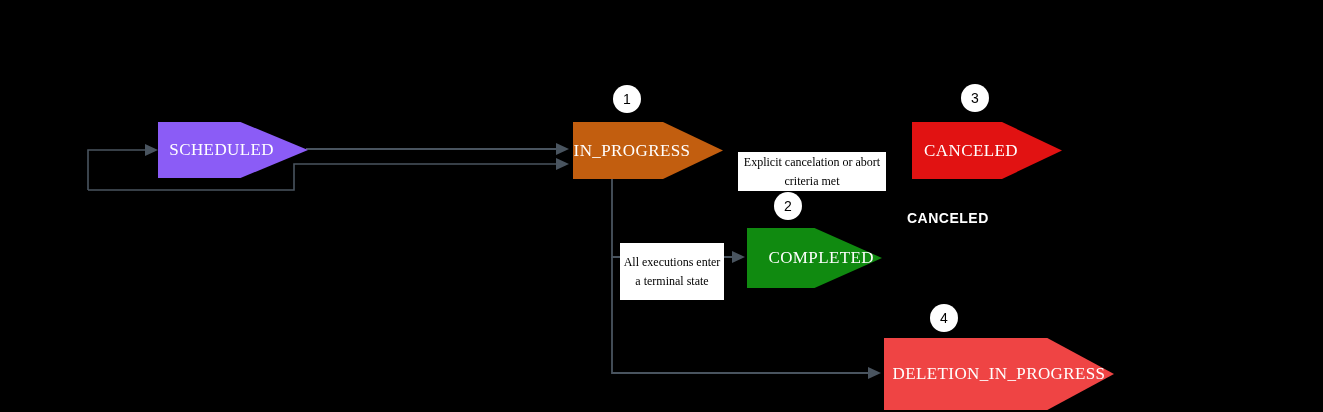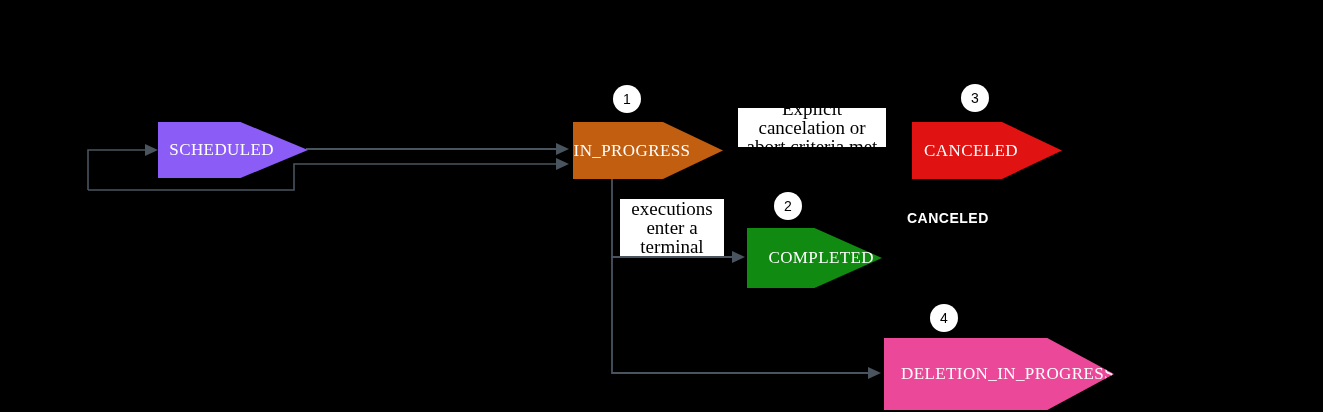--- a/index.html
+++ b/index.html
@@ -67,27 +67,28 @@
   }
   .badge-1 { left: 613px; top: 85px; }
   .badge-2 { left: 774px; top: 192px; }
   .badge-3 { left: 961px; top: 84px; }
   .badge-4 { left: 930px; top: 304px; }
   .edge-label {
     position: absolute;
     background: #ffffff;
     color: #000000;
     font-family: "Liberation Serif", serif;
-    font-size: 19px;
+    font-size: 12px;
     line-height: 19px;
     text-align: center;
     display: flex;
     align-items: center;
     justify-content: center;
     box-sizing: border-box;
+    margin-top: 44px;
   }
   .label-cancel-reason {
     left: 738px; top: 108px; width: 148px; height: 39px;
     padding: 0 2px;
   }
   .label-terminal-reason {
     left: 620px; top: 199px; width: 104px; height: 57px;
     padding: 4px 1px;
   }
   .caption-canceled {
@@ -127,21 +128,21 @@
   </div>
 
   <div class="node node-completed" style="background-color: rgb(16, 138, 16);">
     <span>COMPLETED</span>
   </div>
 
   <div class="node node-canceled" style="background-color: rgb(225, 18, 18);">
     <span>CANCELED</span>
   </div>
 
-  <div class="node node-deletion" style="background-color: #ec4899; justify-content: flex-end;">
+  <div class="node node-deletion" style="background-color: #ef4444;">
     <span>DELETION_IN_PROGRESS</span>
   </div>
 
   <div class="badge badge-1">1</div>
   <div class="badge badge-2">2</div>
   <div class="badge badge-3">3</div>
   <div class="badge badge-4">4</div>
 
   <div class="edge-label label-cancel-reason">Explicit cancelation or abort criteria met</div>
 

